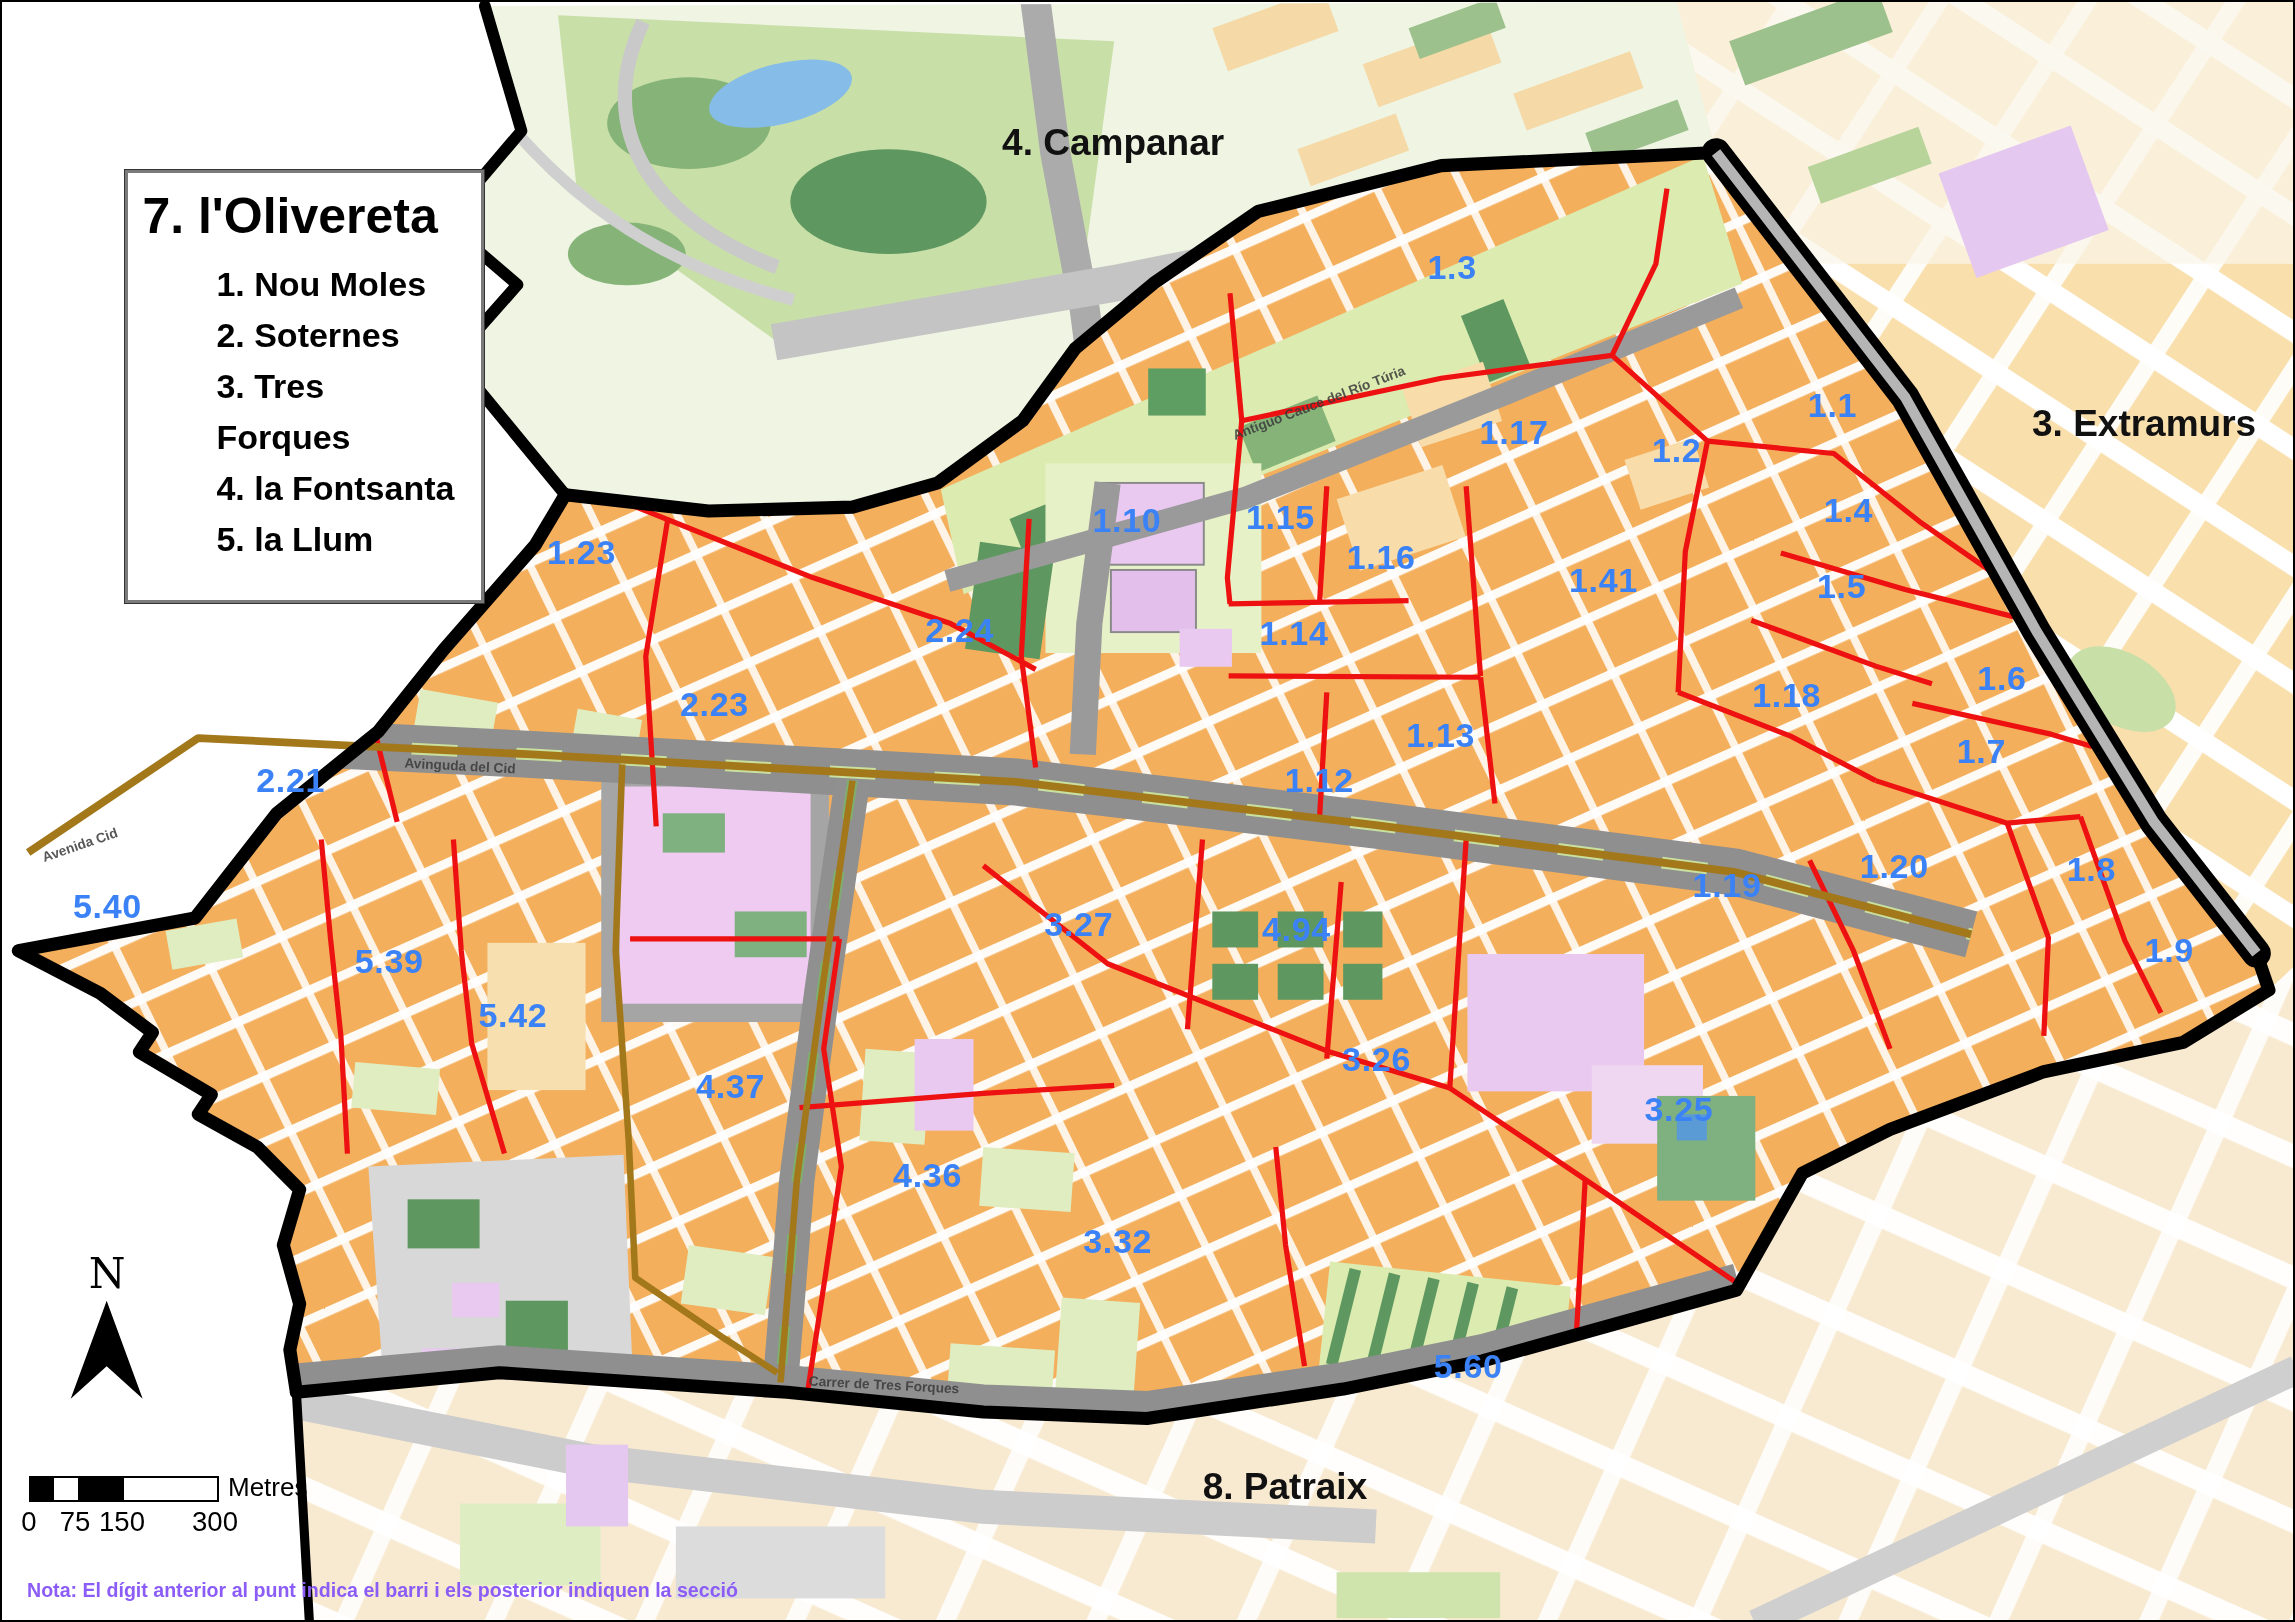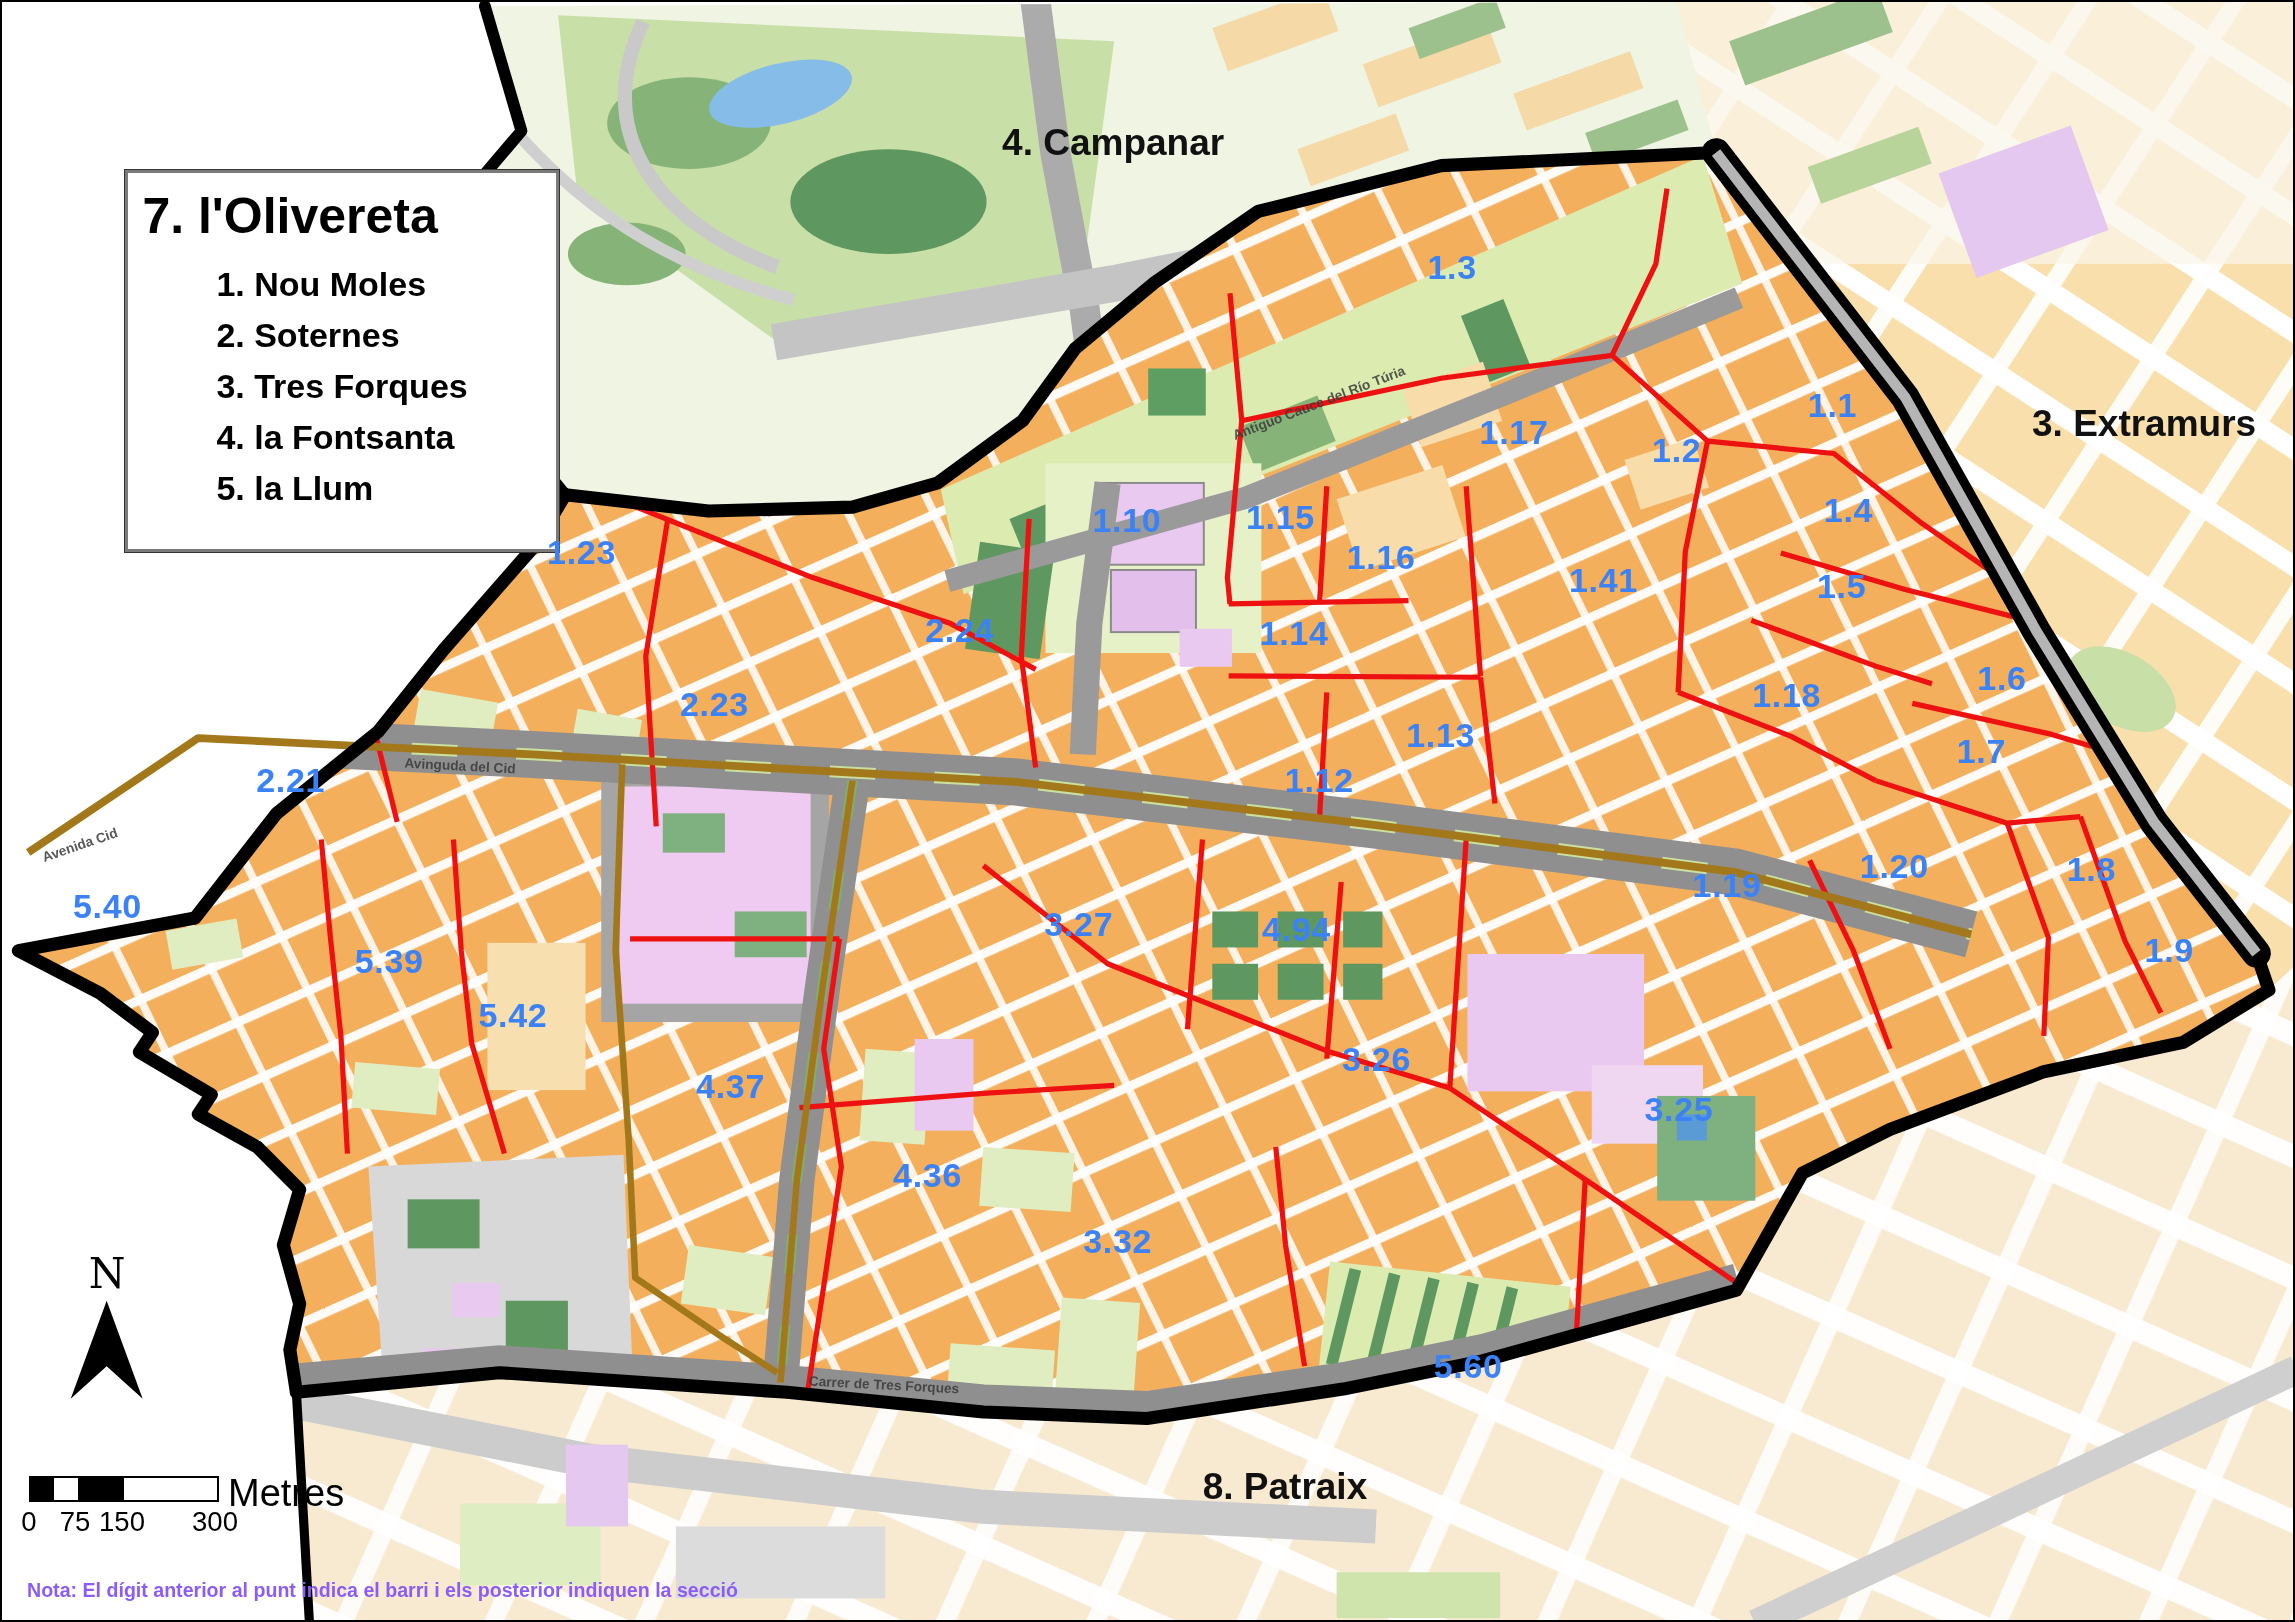--- a/index.html
+++ b/index.html
@@ -6,34 +6,34 @@
   .stage{position:relative;width:2295px;height:1622px;background:#ffffff;overflow:hidden;
          font-family:"Liberation Sans",sans-serif;box-sizing:border-box;border:2px solid #000;}
   .stage svg{position:absolute;left:0;top:0;}
   .overlay{position:absolute;left:0;top:0;width:100%;height:100%;pointer-events:none;}
   .sec{position:absolute;transform:translate(-50%,-50%);color:#3b82f6;font-weight:bold;
        font-size:34px;white-space:nowrap;letter-spacing:0.7px;}
   .nb{position:absolute;transform:translate(-50%,-50%);color:#111;font-weight:bold;
       font-size:37px;white-space:nowrap;}
   .street{position:absolute;transform:translate(-50%,-50%);color:#3a3a3a;font-size:13.7px;
       white-space:nowrap;font-weight:bold;opacity:.85;}
-  #title-box{position:absolute;left:123px;top:168px;width:434px;background:#fff;
+  #title-box{position:absolute;left:123px;top:168px;width:359px;background:#fff;
       border:3.3px solid #7a7a7a;outline:0.7px solid #333;padding:17px 6.5px 19.6px 14.4px;box-sizing:border-box;}
   #title-box h1{margin:0 0 11.8px 0;font-size:50px;line-height:1.05;color:#000;}
   #title-box ul{list-style:none;margin:16px;padding:0 0 0 58px;}
   #title-box li{font-size:34px;font-weight:bold;color:#000;line-height:1.5;}
   #north{position:absolute;left:105px;top:1271px;transform:translate(-50%,-50%);
       font-family:"DejaVu Serif",serif;font-size:42px;color:#000;}
   #scalebar{position:absolute;left:27px;top:1474px;}
   #sb-bar{position:relative;width:186px;height:22px;border:2.6px solid #000;background:#fff;
       display:flex;box-sizing:content-box;}
   #sb-bar .seg{height:100%;}
   #sb-ticks{position:relative;width:196px;height:33px;margin-top:3.9px;}
   #sb-ticks span{position:absolute;transform:translateX(-50%);font-size:27.5px;color:#000;}
-  #sb-unit{position:absolute;left:199px;top:-3.9px;font-size:38px;color:#000;}
+  #sb-unit{position:absolute;left:199px;top:-3.9px;font-size:26px;color:#000;}
   #note{position:absolute;left:25px;top:1577px;font-size:19.6px;font-weight:bold;color:#8b5cf6;
       white-space:nowrap;}
 </style>
 </head>
 <body>
 
 <div class="stage">
 
 <svg viewBox="0 0 3508 2479" width="2295" height="1622">
   <defs>

